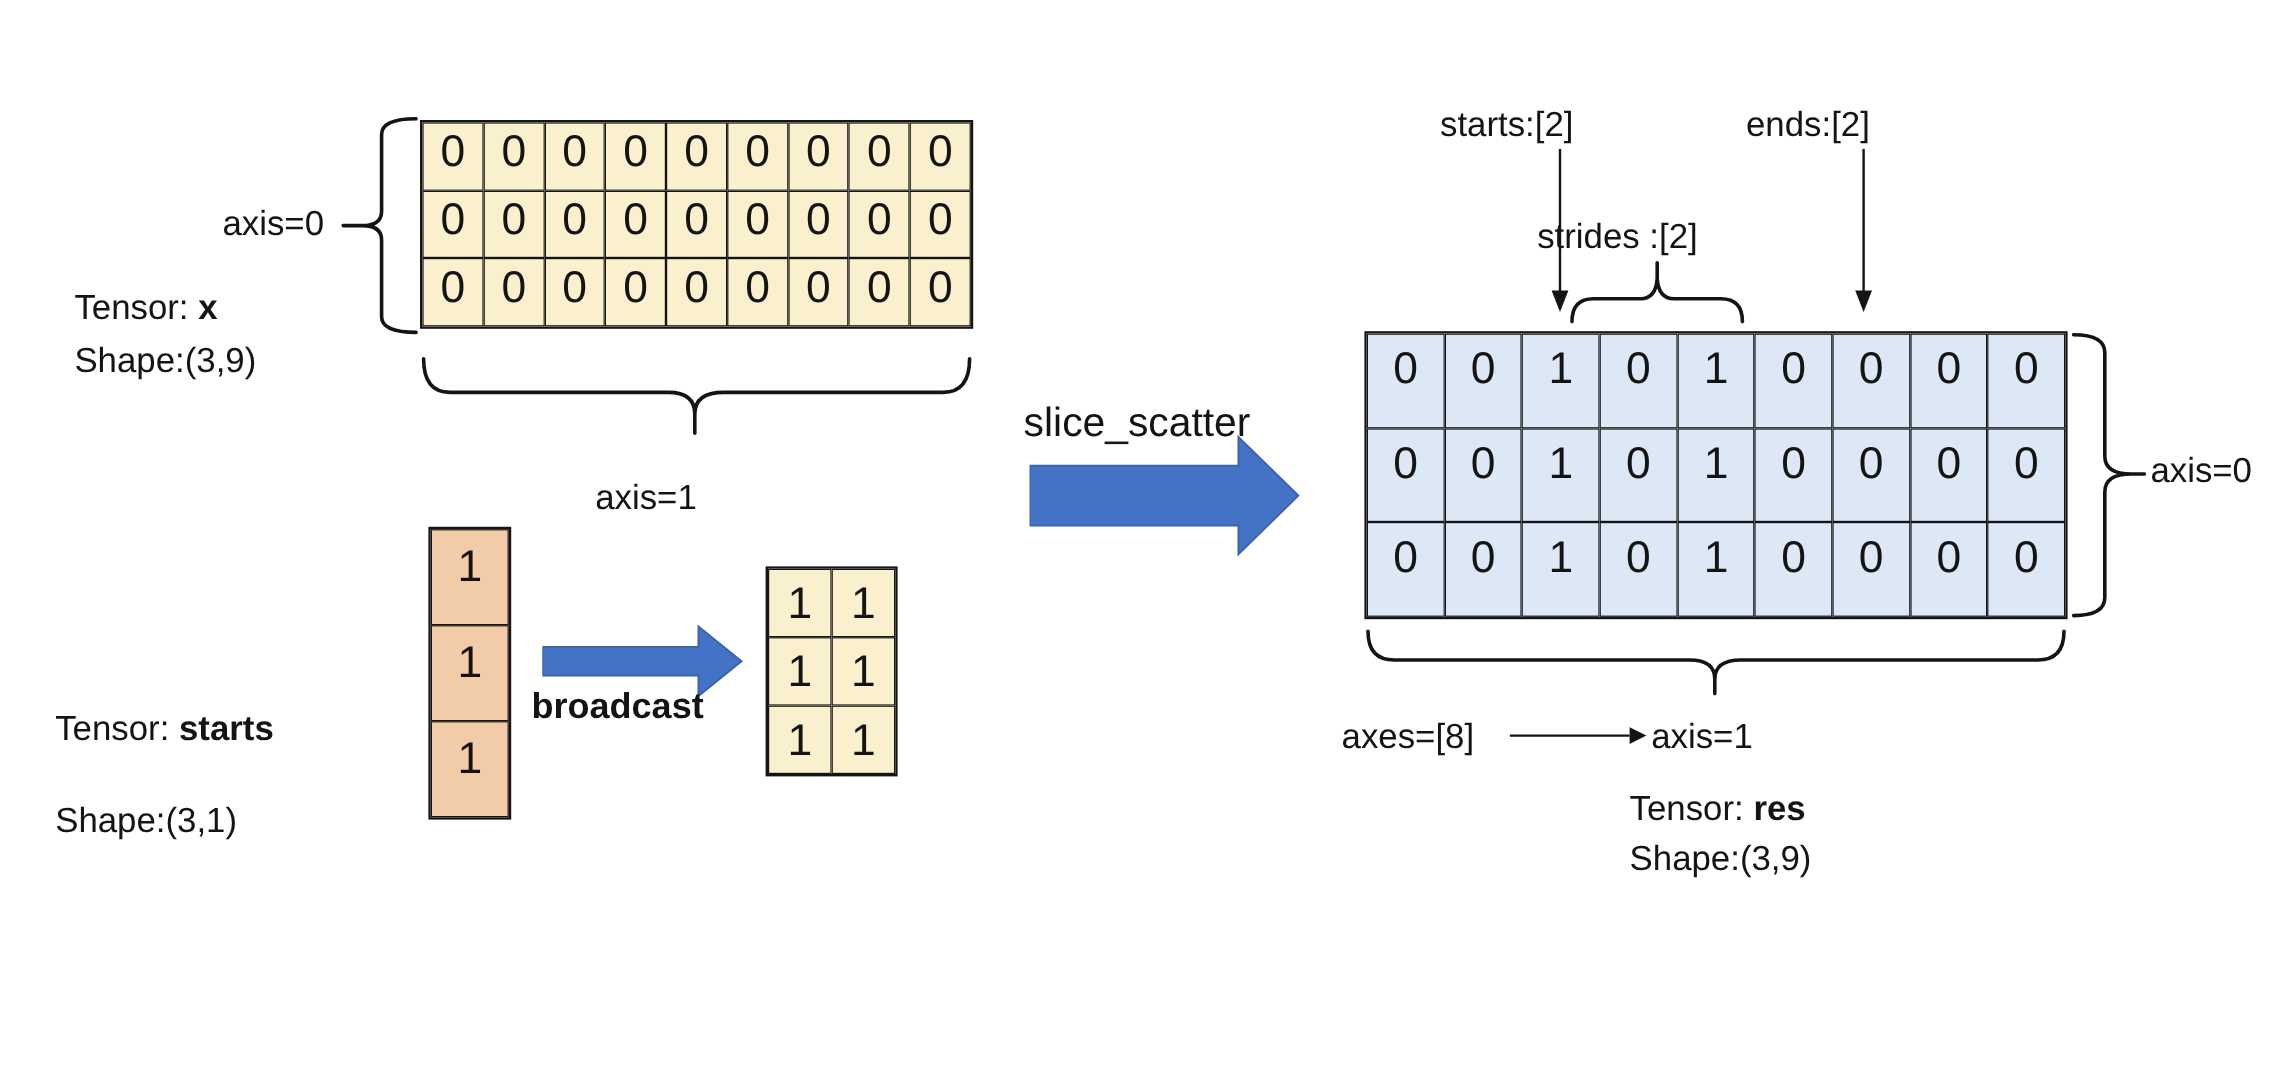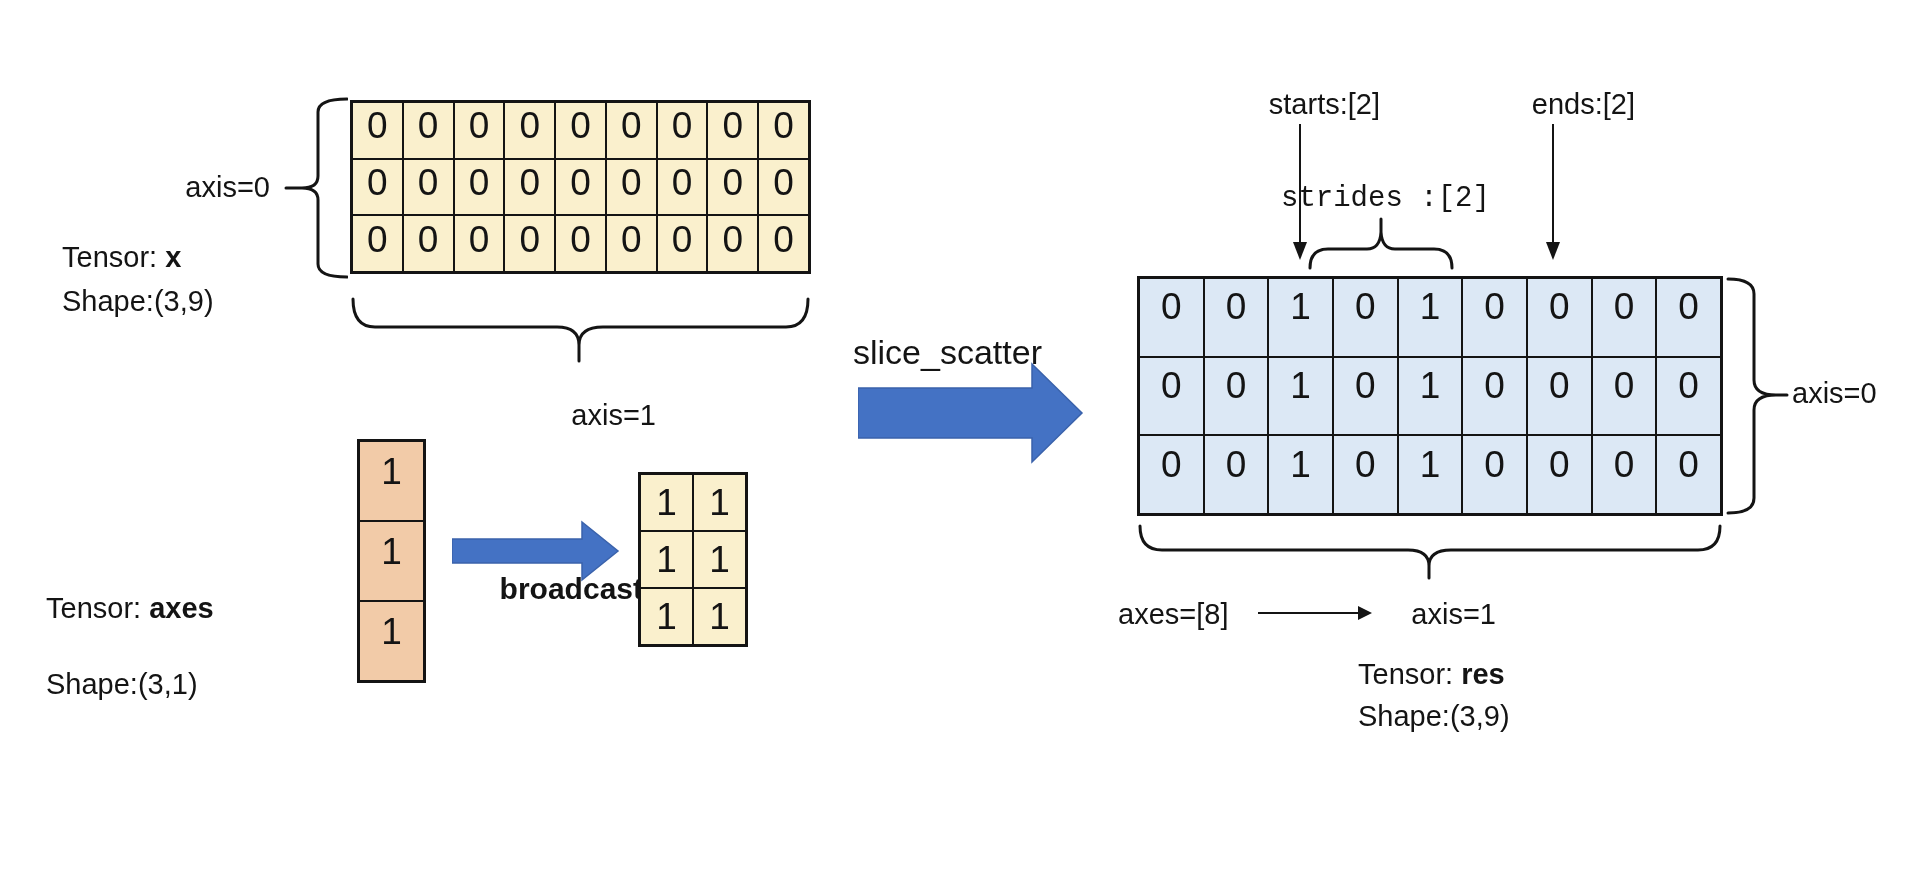--- a/index.html
+++ b/index.html
@@ -13,21 +13,21 @@
     border:1px solid var(--ink);display:flex;align-items:center;justify-content:center;
     font-size:37px;color:var(--ink);box-sizing:border-box;
   }
   .cream .cell{background:var(--cream);}
   .orange .cell{background:var(--orange);}
   .blue .cell{background:var(--blue);}
   .lift8 .cell{padding-bottom:8px;}
   .lift18 .cell{padding-bottom:18px;}
   .lift20 .cell{padding-bottom:20px;}
   .lab{position:absolute;font-size:29px;line-height:1.15;white-space:nowrap;color:var(--ink);}
-  .c{text-align:right;}
+  .c{text-align:left;}
   .r{text-align:right;}
   svg{position:absolute;display:block;}
   .brace path{fill:none;stroke:var(--ink);stroke-width:3;stroke-linecap:round;stroke-linejoin:round;}
   .thin line{stroke:var(--ink);stroke-width:2;}
   .thin polygon{fill:var(--ink);stroke:none;}
   .block polygon{fill:var(--arrow);stroke:#3a62ab;stroke-width:1.5;}
   b{font-weight:bold;}
 </style>
 </head>
 <body>
@@ -78,21 +78,21 @@
 
   <div class="lab" style="left:62px;top:241px;"><span>Tensor: </span><b>x</b></div>
   <div class="lab" style="left:62px;top:285px;">Shape:(3,9)</div>
 
   <div class="grid orange lift18" style="left:357px;top:439px;width:69px;height:244px;grid-template-columns:repeat(1,1fr);grid-template-rows:repeat(3,1fr);">
       <div class="cell">1</div>
       <div class="cell">1</div>
       <div class="cell">1</div>
     </div>
 
-  <div class="lab" style="left:46px;top:592px;"><span>Tensor: </span><b>axes</b></div>
+  <div class="lab" style="left:46px;top:592px;"><span>Tensor: </span><b>starts</b></div>
   <div class="lab" style="left:46px;top:636px;margin-top:32px;">Shape:(3,1)</div>
 
   <svg class="block" style="left:452px;top:520px;" width="168" height="62" viewBox="0 0 168 62">
     <polygon points="0,19 130,19 130,2 166,31 130,60 130,43 0,43"></polygon>
   </svg>
 
   <div class="lab c" style="left:443px;top:572px;width:200px;font-size:30px;font-weight:bold;">broadcast</div>
 
   <div class="grid cream" style="left:638px;top:472px;width:110px;height:175px;grid-template-columns:repeat(2,1fr);grid-template-rows:repeat(3,1fr);">
       <div class="cell">1</div>
@@ -114,21 +114,21 @@
     <line x1="10" y1="0" x2="10" y2="120"></line>
       <polygon points="3,118 17,118 10,136"></polygon>
   </svg>
 
   <div class="lab c" style="left:1455px;top:88px;width:180px;">ends:[2]</div>
   <svg class="thin" style="left:1543px;top:124px;" width="20" height="138" viewBox="0 0 20 138">
     <line x1="10" y1="0" x2="10" y2="120"></line>
       <polygon points="3,118 17,118 10,136"></polygon>
   </svg>
 
-  <div class="lab c" style="left:1281px;top:182px;width:200px;font-family:Liberation Mono, monospace;">strides :[2]</div>
+  <div class="lab c" style="left:1281px;top:182px;width:200px;">strides :[2]</div>
   <svg class="brace" style="left:1307px;top:214px;" width="148" height="56" viewBox="0 0 148 56">
     <path d="M3,54 Q3,35 21,35 L60,35 Q73,35 74,18 L74,5 L74,18 Q75,35 88,35 L127,35 Q145,35 145,54"></path>
   </svg>
 
   <div class="grid blue lift20" style="left:1137px;top:276px;width:586px;height:240px;grid-template-columns:repeat(9,1fr);grid-template-rows:repeat(3,1fr);">
       <div class="cell">0</div>
       <div class="cell">0</div>
       <div class="cell">1</div>
       <div class="cell">0</div>
       <div class="cell">1</div>

